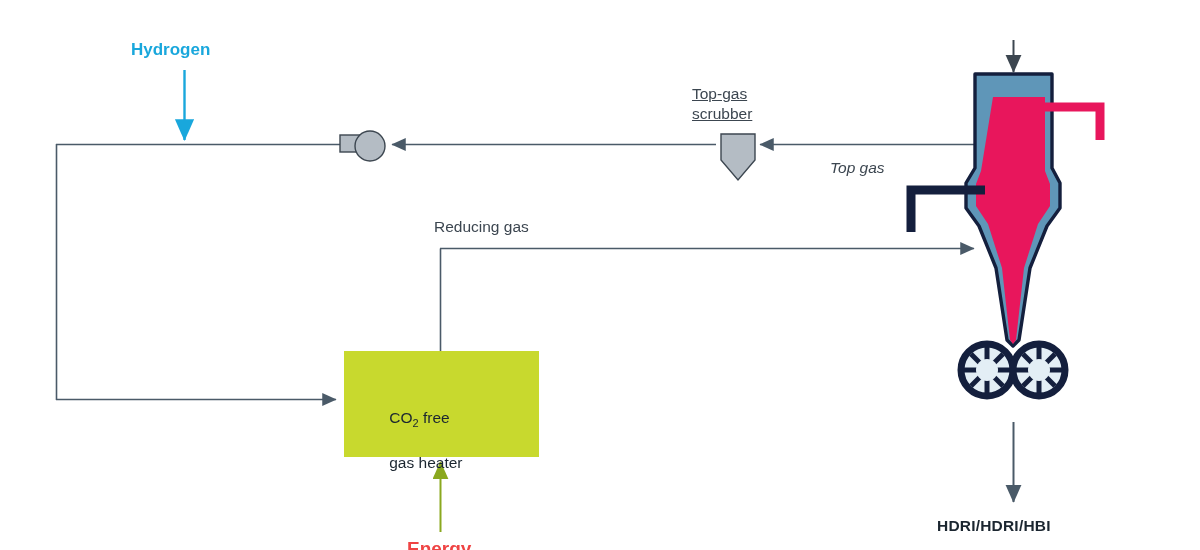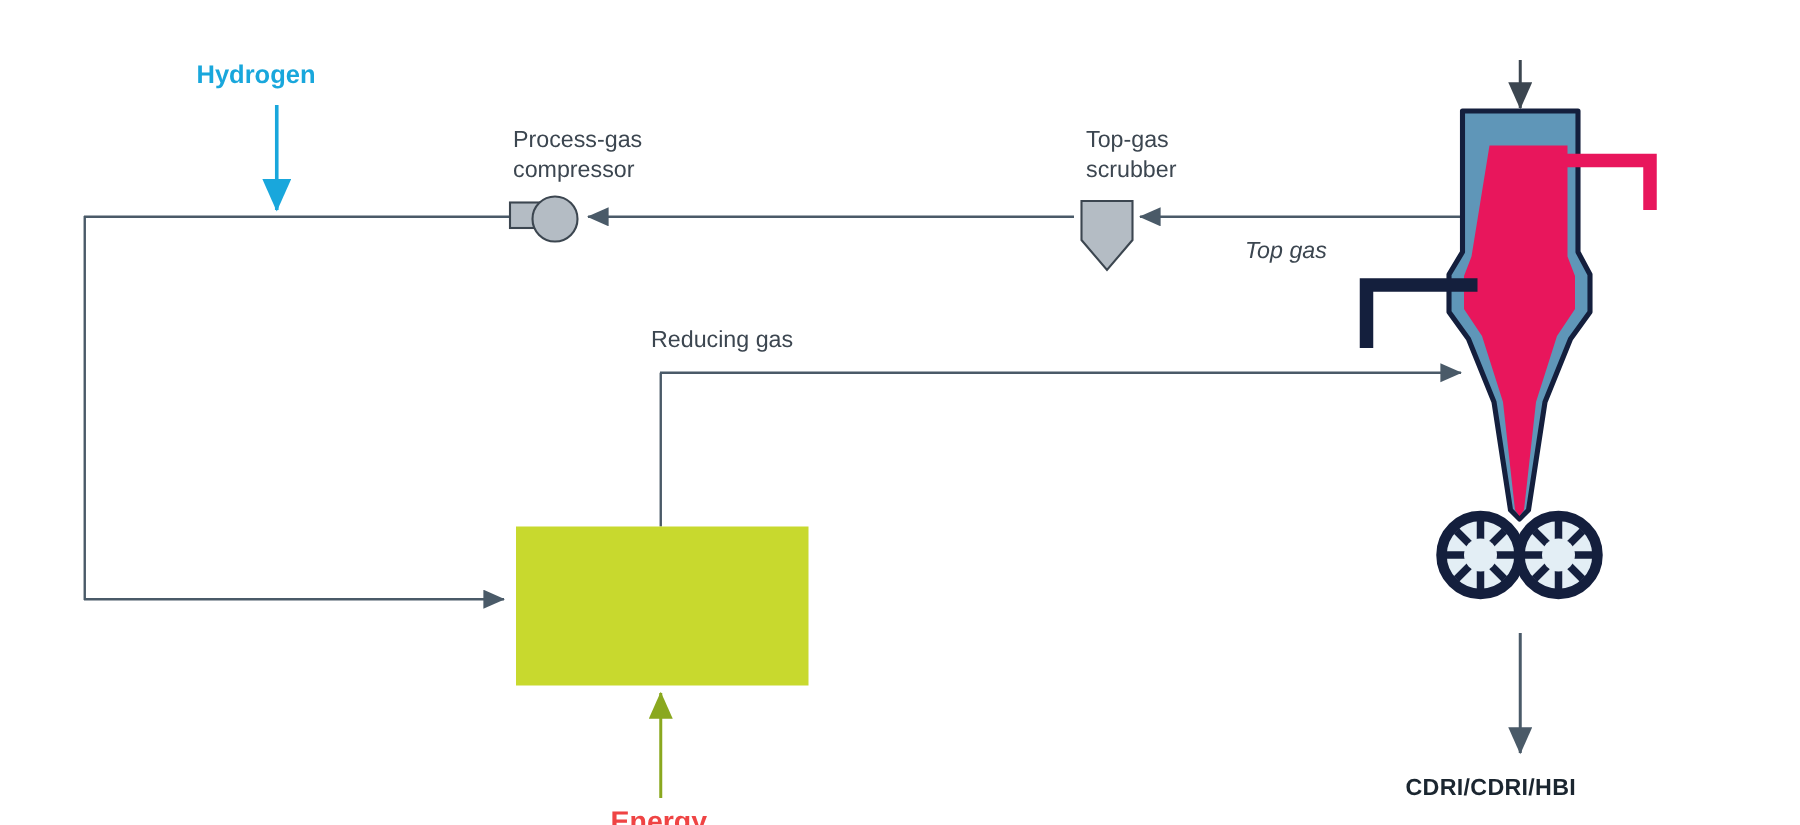--- a/index.html
+++ b/index.html
@@ -109,27 +109,30 @@
           <line x1="1023" y1="314" x2="1055" y2="346"></line>
           <line x1="1055" y1="314" x2="1023" y2="346"></line>
         </g>
         <circle cx="1039" cy="330" r="11" fill="#e3eef5"></circle>
       </g>
     </g>
   </svg>
 
   <div class="lbl cyan bold" style="left:131px;top:0px;">Hydrogen</div>
 
-  <div class="lbl" style="left:342px;top:44px;">Process-gas<br>compressor</div>
 
-  <div class="lbl" style="left:724px;top:44px;">Top-gas<br>scrubber</div>
+  <div class="lbl" style="left:692px;top:44px;text-decoration:underline;">Top-gas<br>scrubber</div>
 
   <div class="lbl" style="left:830px;top:118px;font-style:italic;">Top gas</div>
 
   <div class="lbl" style="left:434px;top:177px;">Reducing gas</div>
 
+  <div class="lbl dark" style="left:372px;top:348px;line-height:20px;">
+    <span>CO</span><sub style="font-size:11px;">2</sub><span> free</span><br>
+    <span>gas heater</span>
+  </div>
 
   <div class="lbl green bold" style="left:407px;top:499px;">Energy</div>
 
 
-  <div class="lbl dark bold" style="left:937px;top:476px;font-size:15.5px;letter-spacing:0.2px;">CDRI/CDRI/HBI</div>
+  <div class="lbl dark bold" style="left:937px;top:476px;font-size:15.5px;letter-spacing:0.2px;">HDRI/HDRI/HBI</div>
 
 </div>
 
 </body></html>

